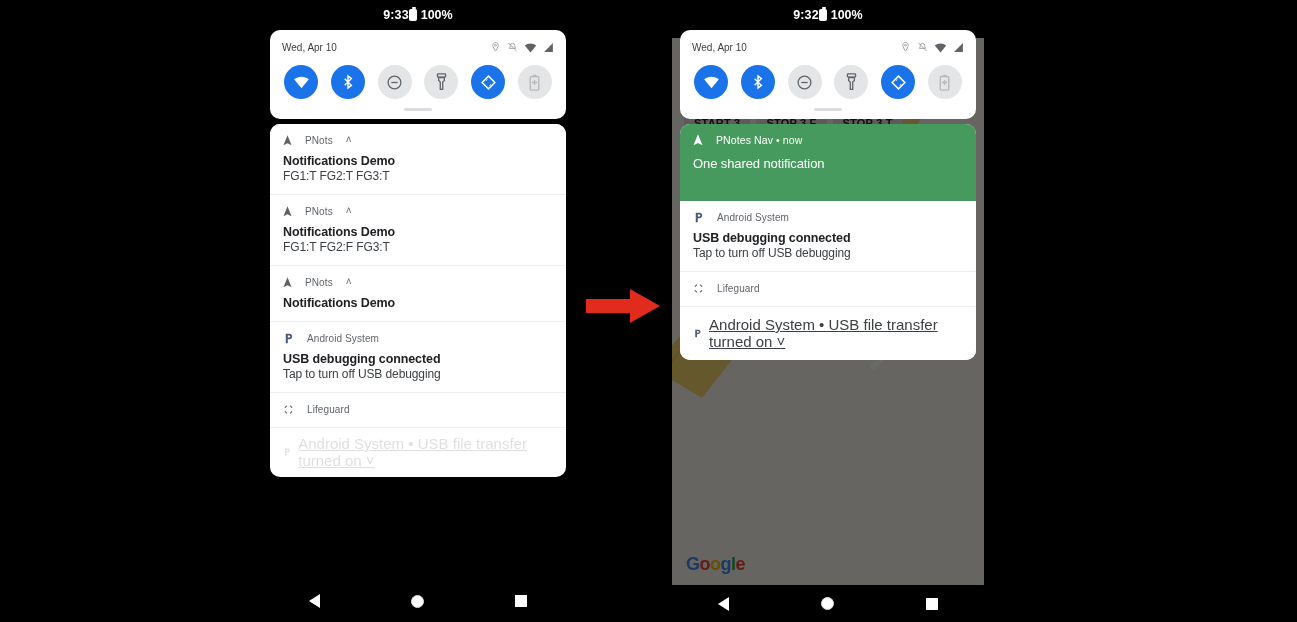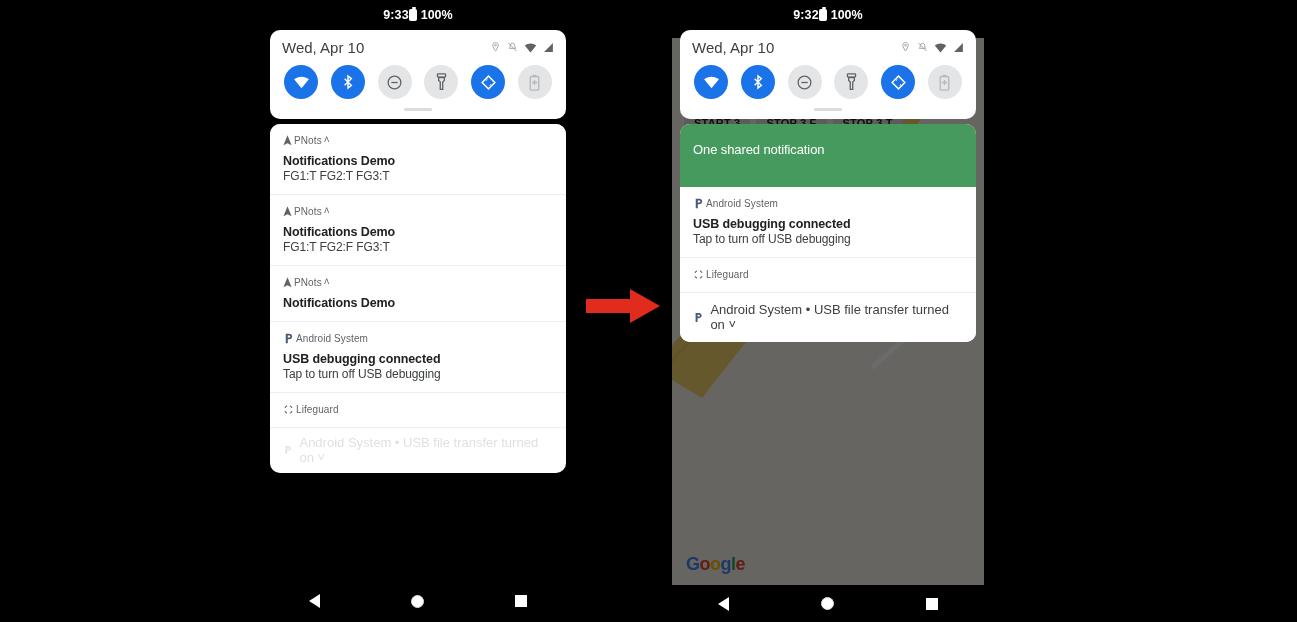--- a/index.html
+++ b/index.html
@@ -30,47 +30,47 @@
   .batt-glyph { display:inline-block; width:8px; height:12px; border:1.5px solid #fff; border-radius:1.5px;
                 position:relative; background:#fff; }
   .batt-glyph::before { content:""; position:absolute; top:-3.5px; left:2px; width:4px; height:2px; background:#fff; border-radius:1px; }
 
   
   .qs-panel {
     background: #fff; border-radius: 10px; margin: 0 6px;
     padding: 9px 12px 6px 12px; position: relative; z-index: 4;
   }
   .qs-head { display: flex; align-items: center; justify-content: space-between; height: 16px; }
-  .qs-date { font-size: 15px; color: #3c4043; }
+  .qs-date { font-size: 10px; color: #3c4043; }
   .qs-icons { display: flex; align-items: center; gap: 6px; }
   .qs-icons svg { display: block; }
   .qs-tiles { display: flex; align-items: center; justify-content: space-between; margin-top: 10px; padding: 0 2px; }
   .tile { width: 34px; height: 34px; border-radius: 50%; display: flex; align-items: center; justify-content: center; }
   .tile.on  { background: #1a73e8; }
   .tile.off { background: #e4e5e6; }
   .qs-handle { width: 28px; height: 3px; border-radius: 2px; background: #dadce0; margin: 9px auto 2px auto; }
 
   
   .shade { margin: 5px 6px 0 6px; border-radius: 10px; overflow: hidden; background: #fff; position: relative; z-index: 3; }
   .notif { background: #fff; padding: 9px 13px 11px 13px; border-bottom: 1px solid #eceff1; }
   .notif:last-child { border-bottom: none; }
-  .notif-head { display: flex; align-items: center; gap: 2px; height: 14px; }
+  .notif-head { display: flex; align-items: center; gap: 13px; height: 14px; }
   .notif-app { font-size: 10px; color: #5f6368; letter-spacing: .1px; }
   .notif-title { font-size: 12.5px; font-weight: bold; color: #202124; margin-top: 7px; letter-spacing: -.1px; }
   .notif-text  { font-size: 12px; color: #3c4043; margin-top: 1px; letter-spacing: -.1px; }
   .chev { font-size: 10px; color: #5f6368; line-height: 1; }
 
   .notif.green { background: #469a5d; border-bottom: none; padding-bottom: 30px; }
   .notif.green .notif-app { color: #ffffff; font-size: 10.5px; }
   .notif.green .notif-title { color: #ffffff; font-weight: normal; font-size: 13px; margin-top: 9px; }
 
   .notif.faded { opacity: .17; padding: 7px 13px 8px 13px; }
   .notif.summary { padding: 9px 13px 10px 13px; }
   .summary-line { display: flex; align-items: center; gap: 7px; }
-  .summary-txt { font-size: 13px; color: #3c4043; }
+  .summary-txt { font-size: 15px; color: #3c4043; text-decoration: underline; }
 
   
   .bg-app { position: absolute; left: 0; right: 0; top: 0; bottom: 0; background: #f3efe6; }
   .map-scrim { position: absolute; inset: 0; background: rgba(0,0,0,.58); z-index: 2; }
   .manage { position: absolute; left: 14px; top: 46px; z-index: 3;
             font-size: 12.5px; font-weight: bold; color: #fff; letter-spacing: -.1px; }
   .btn-grid { position: absolute; left: 12px; top: 36px; z-index: 1; }
   .btn-row { display: flex; gap: 6px; margin-bottom: 7px; }
   .mbtn { background: #dcdcdc; color: #222; font-size: 11px; font-weight: bold;
           padding: 8px 10px; letter-spacing: .2px; border: none; }
@@ -379,20 +379,26 @@
                 <path d="M6 7v6M3 10h6" stroke="#b6b8ba" stroke-width="1.5"></path>
               </svg>
           </div>
         </div>
         <div class="qs-handle"></div>
       </div>
 
       <div class="shade" style="margin:5px 8px 0 8px;">
 
         <div class="notif green">
+          <div class="notif-head">
+            <svg width="10" height="12" viewBox="0 0 12 14">
+                <path fill="#ffffff" d="M6 0l5.4 13.3L6 10.6.6 13.3z"></path>
+              </svg>
+            <span class="notif-app">PNotes Nav • now</span>
+          </div>
           <div class="notif-title">One shared notification</div>
         </div>
 
         <div class="notif">
           <div class="notif-head">
             <svg width="11" height="11" viewBox="0 0 16 16">
                 <path fill="#4b5a77" d="M4 1.2h5.3c2.3 0 4 1.7 4 3.9s-1.7 3.9-4 3.9H7v5.8H4V1.2zm3 2.4v3h2.1c.9 0 1.5-.6 1.5-1.5s-.6-1.5-1.5-1.5H7z"></path>
               </svg>
             <span class="notif-app">Android System</span>
           </div>

